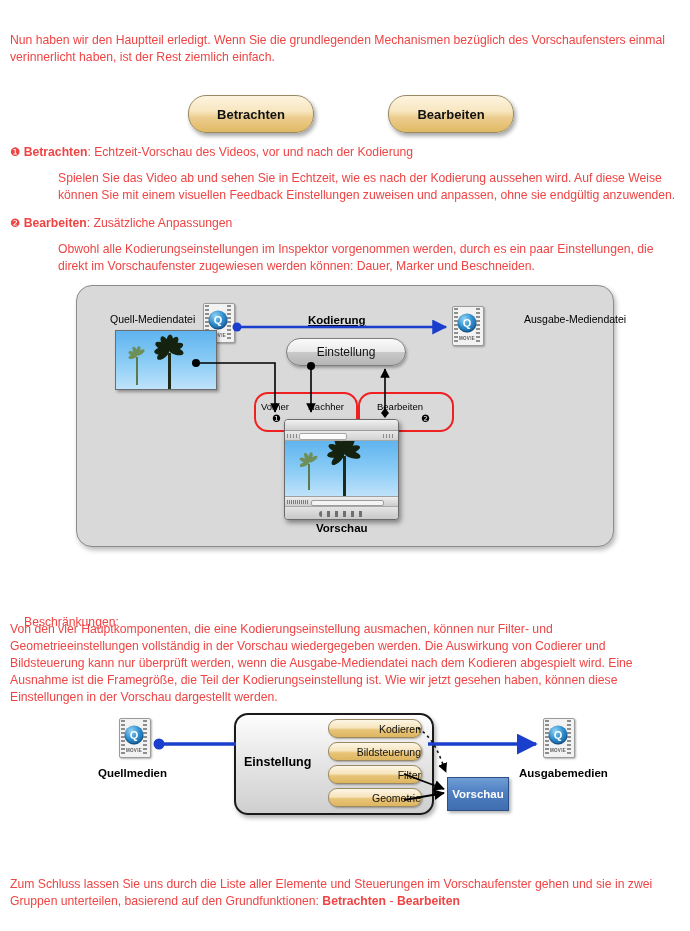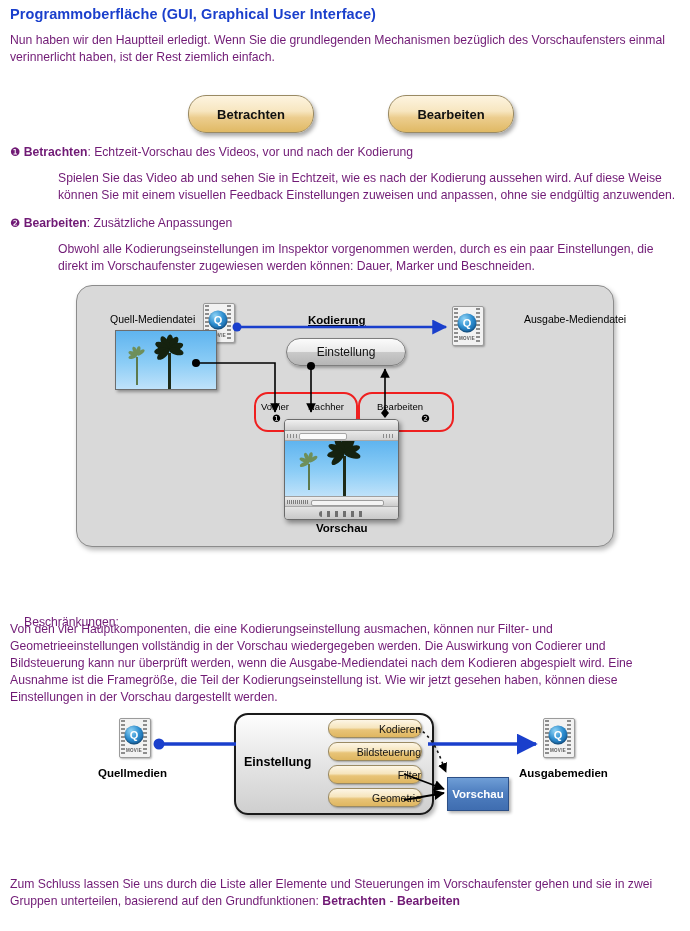--- a/index.html
+++ b/index.html
@@ -18,21 +18,21 @@
   
   .h-title {
     position: absolute; left: 10px; top: 6px;
     font-size: 14.5px; font-weight: bold;
     color: #1a3fcc; letter-spacing: .1px;
     white-space: nowrap;
   }
   .para {
     position: absolute;
     font-size: 12.2px; line-height: 17px;
-    color: #701a75;
+    color: #ef4444;
   }
   .bold-lead { font-weight: bold; }
   .num {
     font-family: "DejaVu Sans", sans-serif;
     font-size: 11.5px;
   }
 
   
   .pill-btn {
     position: absolute;
@@ -243,21 +243,20 @@
     position: absolute; left: 0; top: 0;
     width: 690px; height: 931px;
     pointer-events: none;
   }
 </style>
 </head>
 <body>
 
 <div class="page">
 
-  <div class="h-title">Programmoberfläche (GUI, Graphical User Interface)</div>
 
   <div class="para" style="left:10px; top:32px; width:668px;">Nun haben wir den Hauptteil erledigt. Wenn Sie die grundlegenden Mechanismen bezüglich des Vorschaufensters einmal verinnerlicht haben, ist der Rest ziemlich einfach.</div>
 
 
   <div class="pill-btn" style="left:188px; top:95px;">
     <span>Betrachten</span>
   </div>
   <div class="pill-btn" style="left:388px; top:95px;">
     <span>Bearbeiten</span>
   </div>

